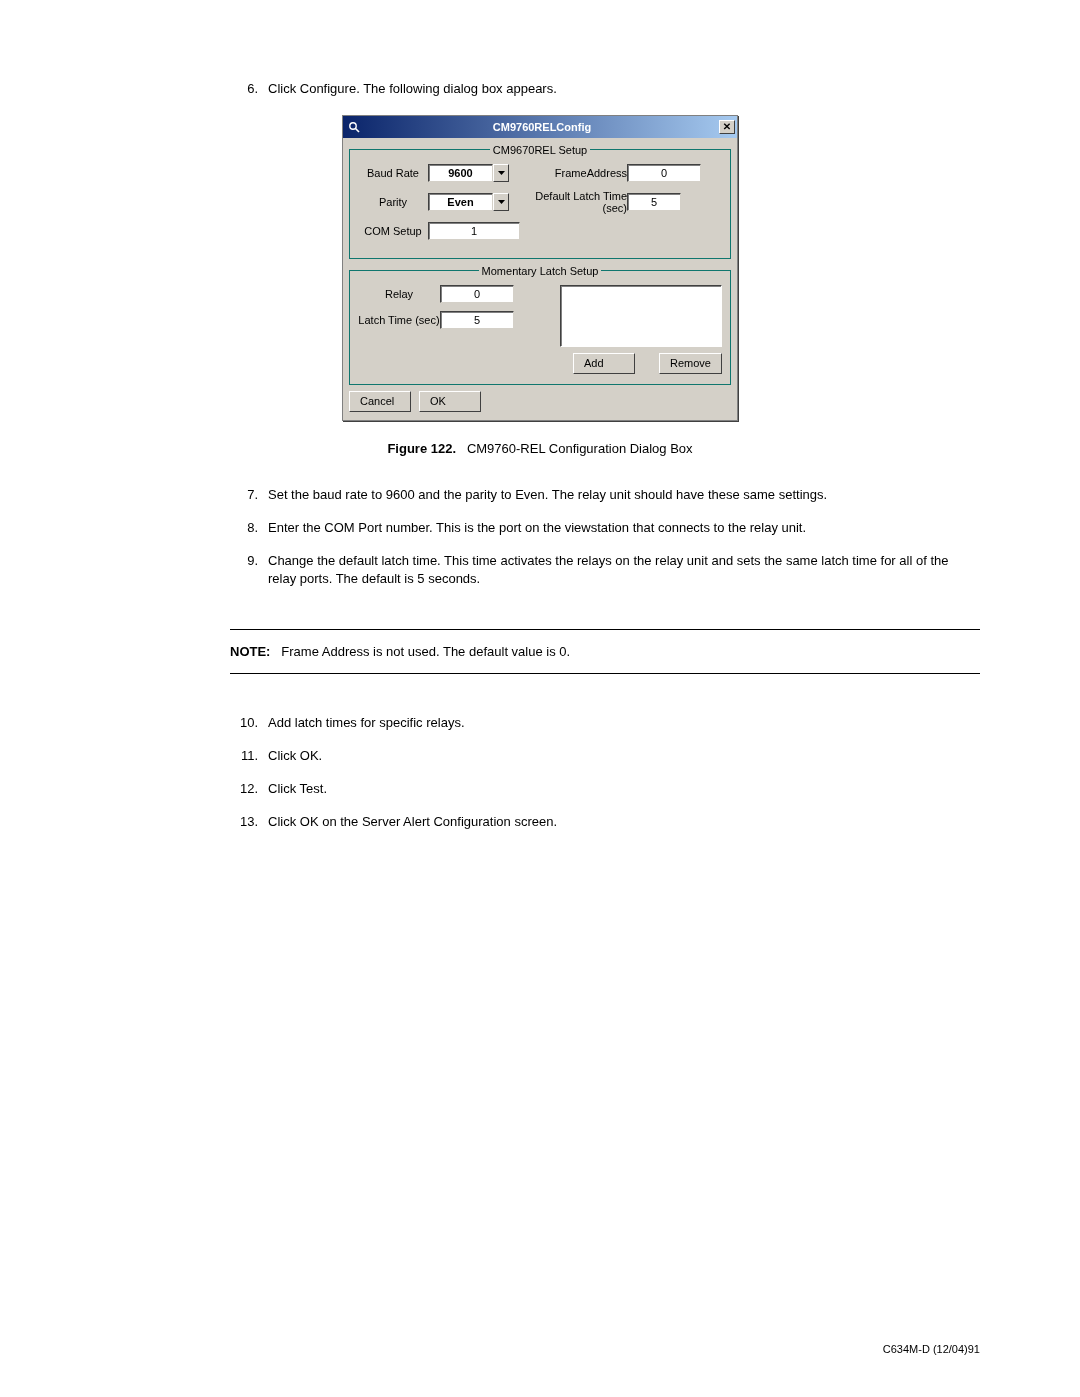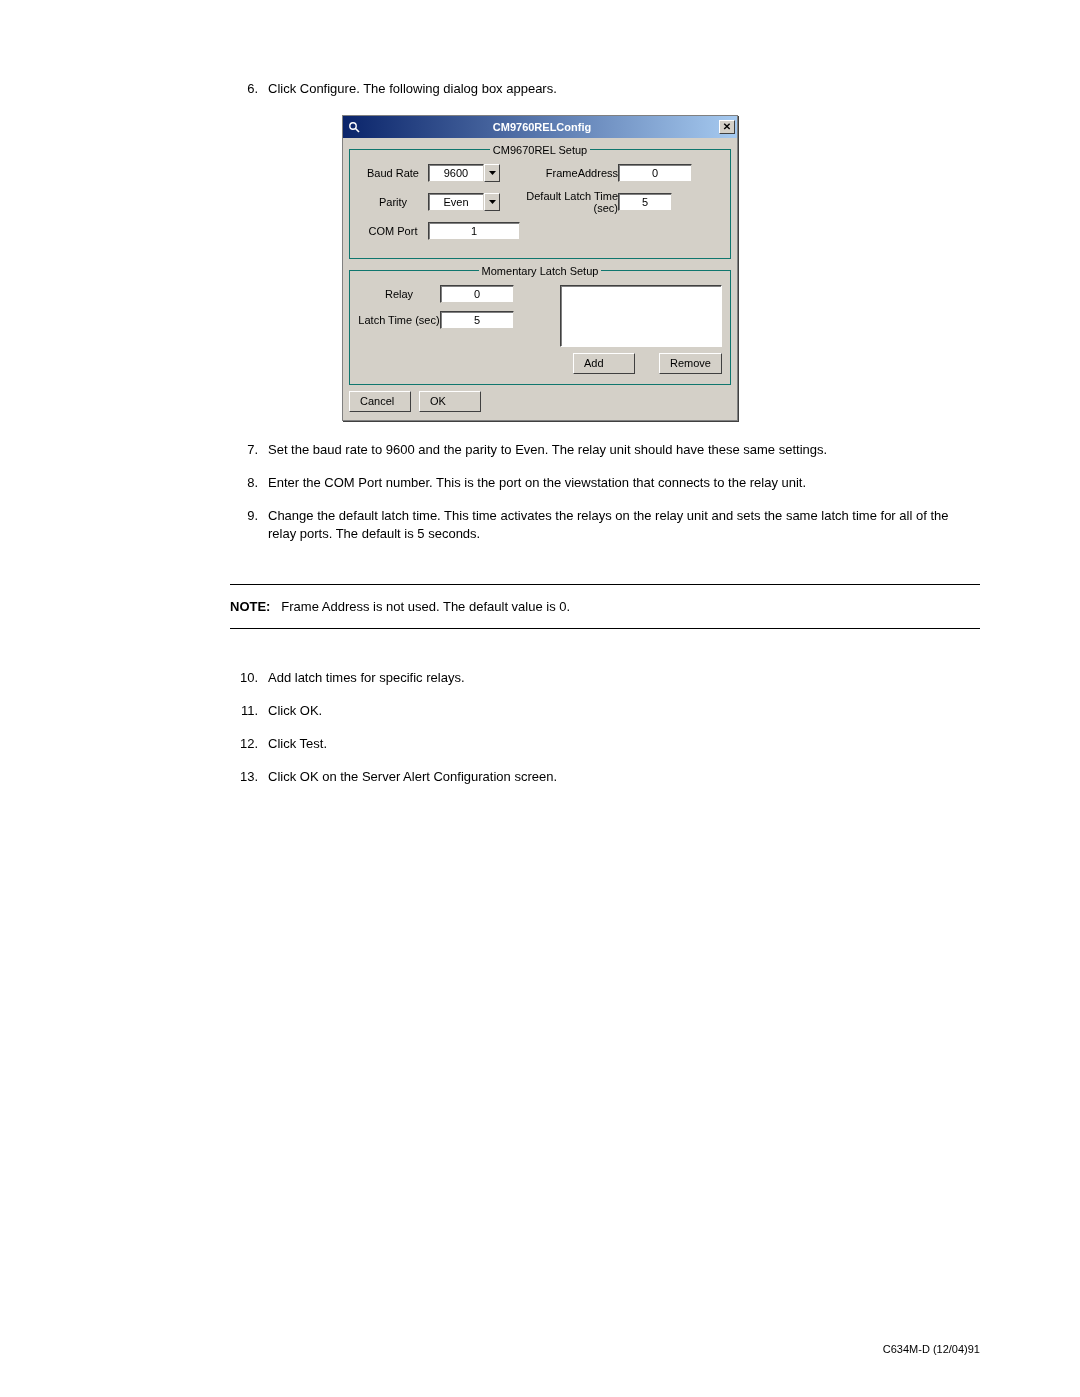--- a/index.html
+++ b/index.html
@@ -150,21 +150,22 @@
     box-shadow: inset 1px 1px 0 #808080;
     height: 18px;
     line-height: 16px;
     padding: 0 3px;
     box-sizing: border-box;
     font-size: 11px;
     font-family: Tahoma, Arial, sans-serif;
   }
   .combo {
     display: flex;
-    width: 72px;
+    width: 81px;
+    font-weight: bold;
   }
   .combo .field { flex: 1; }
   .combo-btn {
     width: 16px; height: 18px;
     background:#d4d0c8;
     border:1px solid #fff;
     border-right-color:#404040;
     border-bottom-color:#404040;
     box-sizing: border-box;
     display:flex;align-items:center;justify-content:center;
@@ -265,21 +266,21 @@
                 <svg width="7" height="4">
                     <polygon points="0,0 7,0 3.5,4" fill="#000"></polygon>
                   </svg>
               </span>
             </span>
             <span class="lbl-r">Default Latch Time (sec)</span>
             <span class="field txtbox-xs">5</span>
           </div>
 
           <div class="row">
-            <span class="lbl">COM Port</span>
+            <span class="lbl">COM Setup</span>
             <span class="field txtbox-sm" style="width:92px">1</span>
           </div>
         </fieldset>
 
         <fieldset class="gbox">
           <legend>Momentary Latch Setup</legend>
           <div style="display:flex">
             <div class="mom-left">
               <div class="row">
                 <span class="lbl-wide">Relay</span>
@@ -301,20 +302,25 @@
         </fieldset>
 
         <div class="dlg-bottom">
           <span class="btn btn-plain">Cancel</span>
           <span class="btn btn-plain">OK</span>
         </div>
       </div>
     </div>
   </div>
 
+  <div class="figure-caption">
+    <b>Figure 122.</b>
+    <span>&nbsp;</span>
+    <span>CM9760-REL Configuration Dialog Box</span>
+  </div>
 
   <ol class="instructions">
     <li>
       <span class="num">7.</span>
       <span class="txt">Set the baud rate to 9600 and the parity to Even. The relay unit should have these same settings.</span>
     </li>
     <li>
       <span class="num">8.</span>
       <span class="txt">Enter the COM Port number. This is the port on the viewstation that connects to the relay unit.</span>
     </li>

